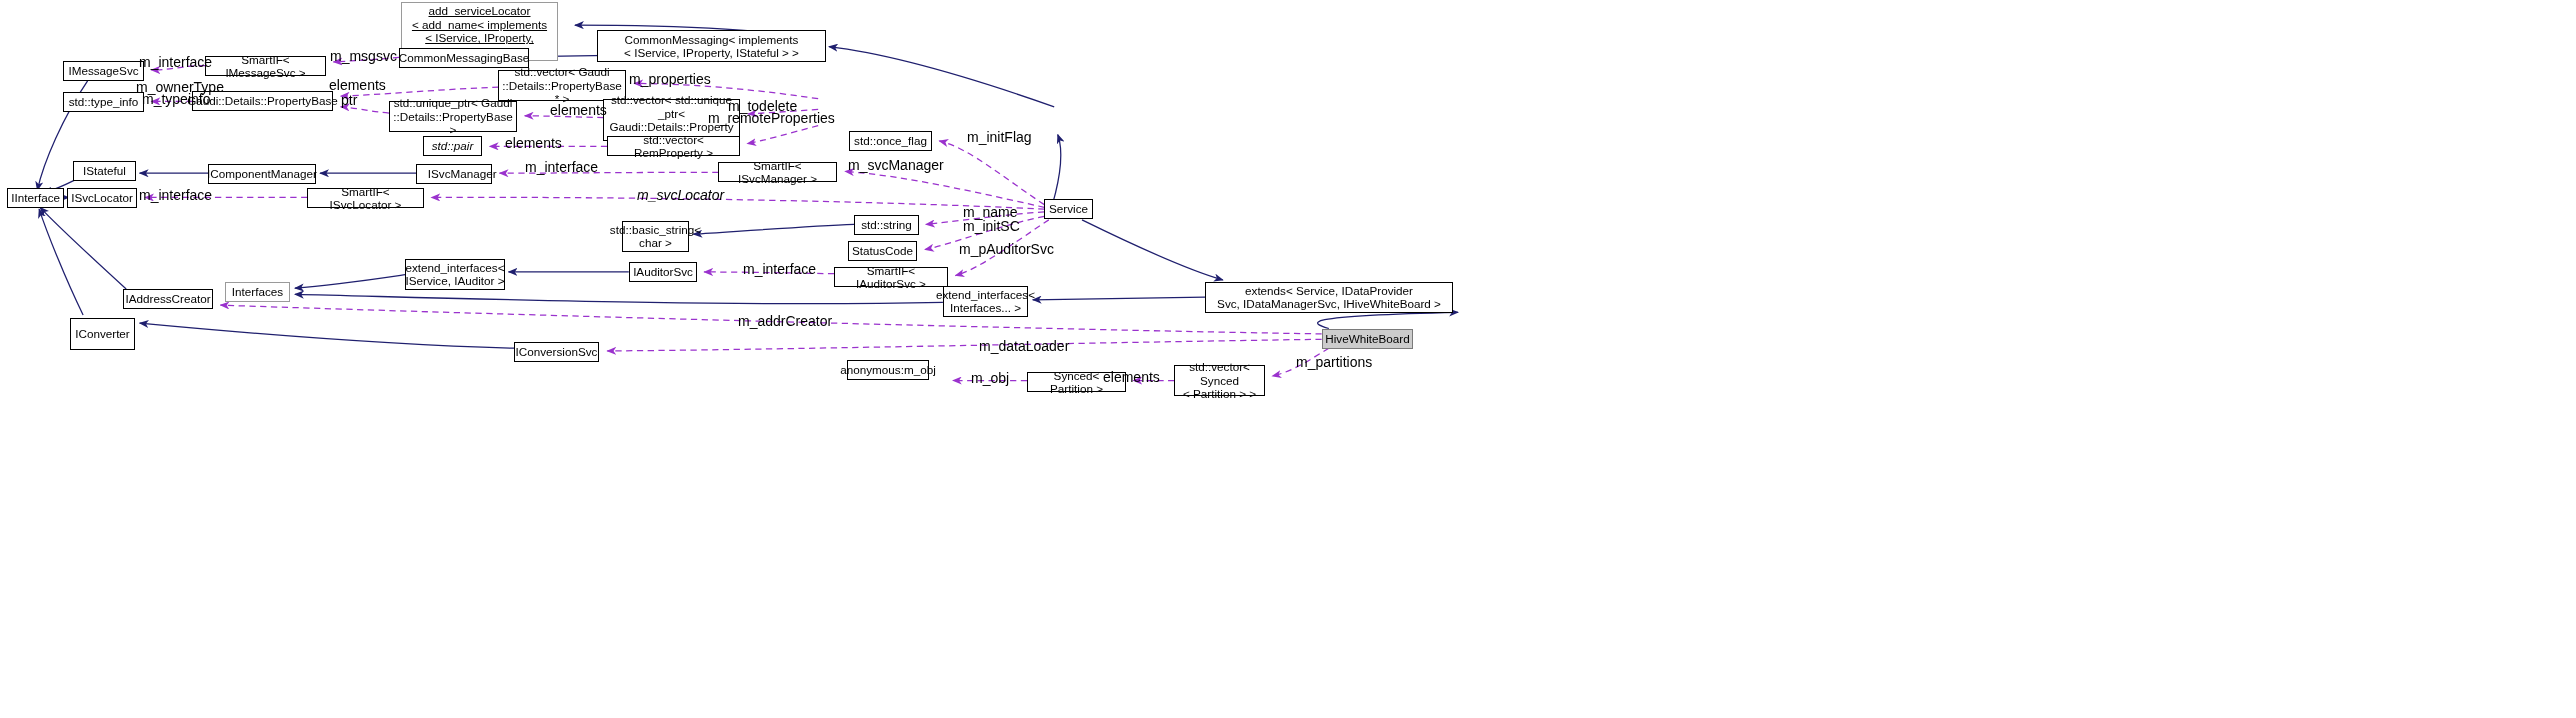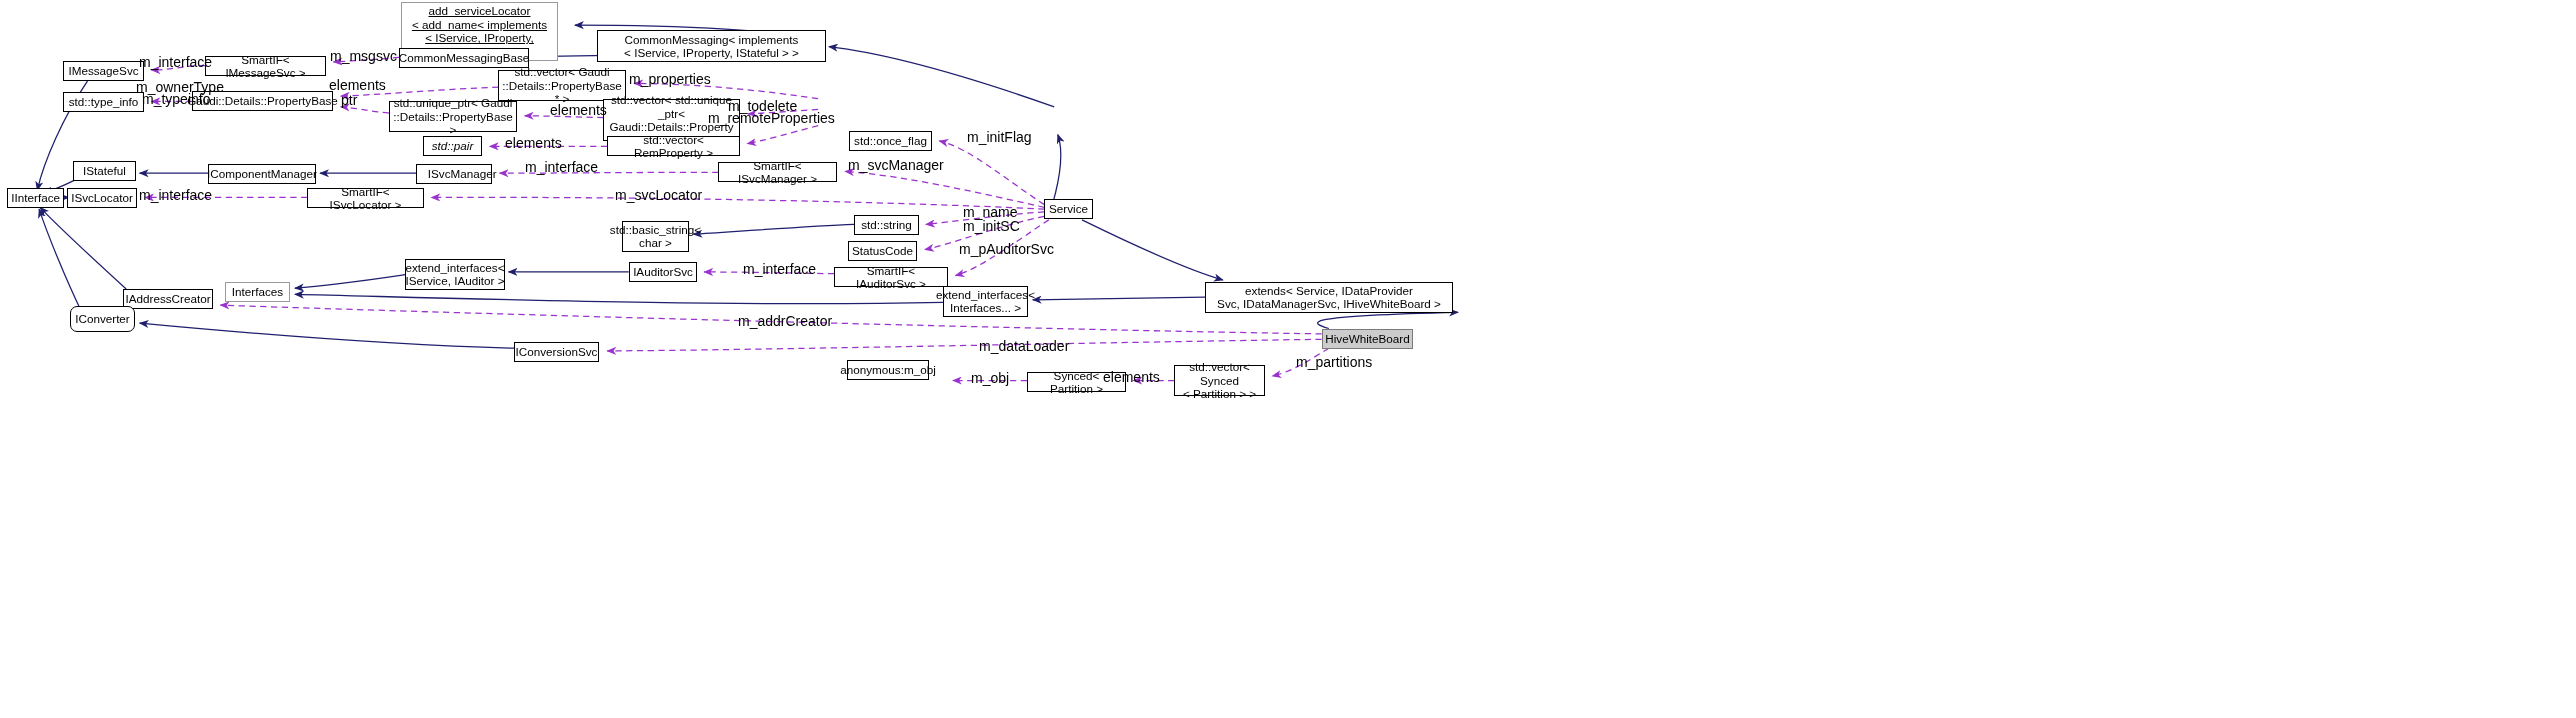--- a/index.html
+++ b/index.html
@@ -295,21 +295,21 @@
 
   <div class="node" style="left:1205px; top:282px; width:248px; height:30.5px;">
     <span>extends&lt; Service, IDataProvider
 Svc, IDataManagerSvc, IHiveWhiteBoard &gt;</span>
   </div>
 
   <div class="node" style="left:123px; top:289px; width:90px; height:20px;">
     <span>IAddressCreator</span>
   </div>
 
-  <div class="node" style="left:70px; top:306px; width:65px; height:26px;border-radius:7px;">
+  <div class="node" style="left:70px; top:318px; width:65px; height:32px;">
     <span>IConverter</span>
   </div>
 
   <div class="node filled" style="left:1322px; top:329px; width:91px; height:20px;">
     <span>HiveWhiteBoard</span>
   </div>
 
   <div class="node" style="left:514px; top:342px; width:85px; height:20px;">
     <span>IConversionSvc</span>
   </div>
@@ -335,21 +335,21 @@
   <div class="edge-label" style="left:341px; top:94px;">ptr</div>
   <div class="edge-label" style="left:629px; top:73px;">m_properties</div>
   <div class="edge-label" style="left:728px; top:100px;">m_todelete</div>
   <div class="edge-label" style="left:708px; top:112px;">m_remoteProperties</div>
   <div class="edge-label" style="left:550px; top:104px;">elements</div>
   <div class="edge-label" style="left:505px; top:137px;">elements</div>
   <div class="edge-label" style="left:967px; top:131px;">m_initFlag</div>
   <div class="edge-label" style="left:525px; top:161px;">m_interface</div>
   <div class="edge-label" style="left:848px; top:159px;">m_svcManager</div>
   <div class="edge-label" style="left:139px; top:189px;">m_interface</div>
-  <div class="edge-label" style="left:615px; top:189px;">m_svcLocator</div>
+  <div class="edge-label" style="left:637px; top:189px;font-style:italic;">m_svcLocator</div>
   <div class="edge-label" style="left:963px; top:206px;">m_name</div>
   <div class="edge-label" style="left:963px; top:220px;">m_initSC</div>
   <div class="edge-label" style="left:959px; top:243px;">m_pAuditorSvc</div>
   <div class="edge-label" style="left:743px; top:263px;">m_interface</div>
   <div class="edge-label" style="left:738px; top:315px;">m_addrCreator</div>
   <div class="edge-label" style="left:979px; top:340px;">m_dataLoader</div>
   <div class="edge-label" style="left:1296px; top:356px;">m_partitions</div>
   <div class="edge-label" style="left:971px; top:372px;">m_obj</div>
   <div class="edge-label" style="left:1103px; top:371px;">elements</div>
 

